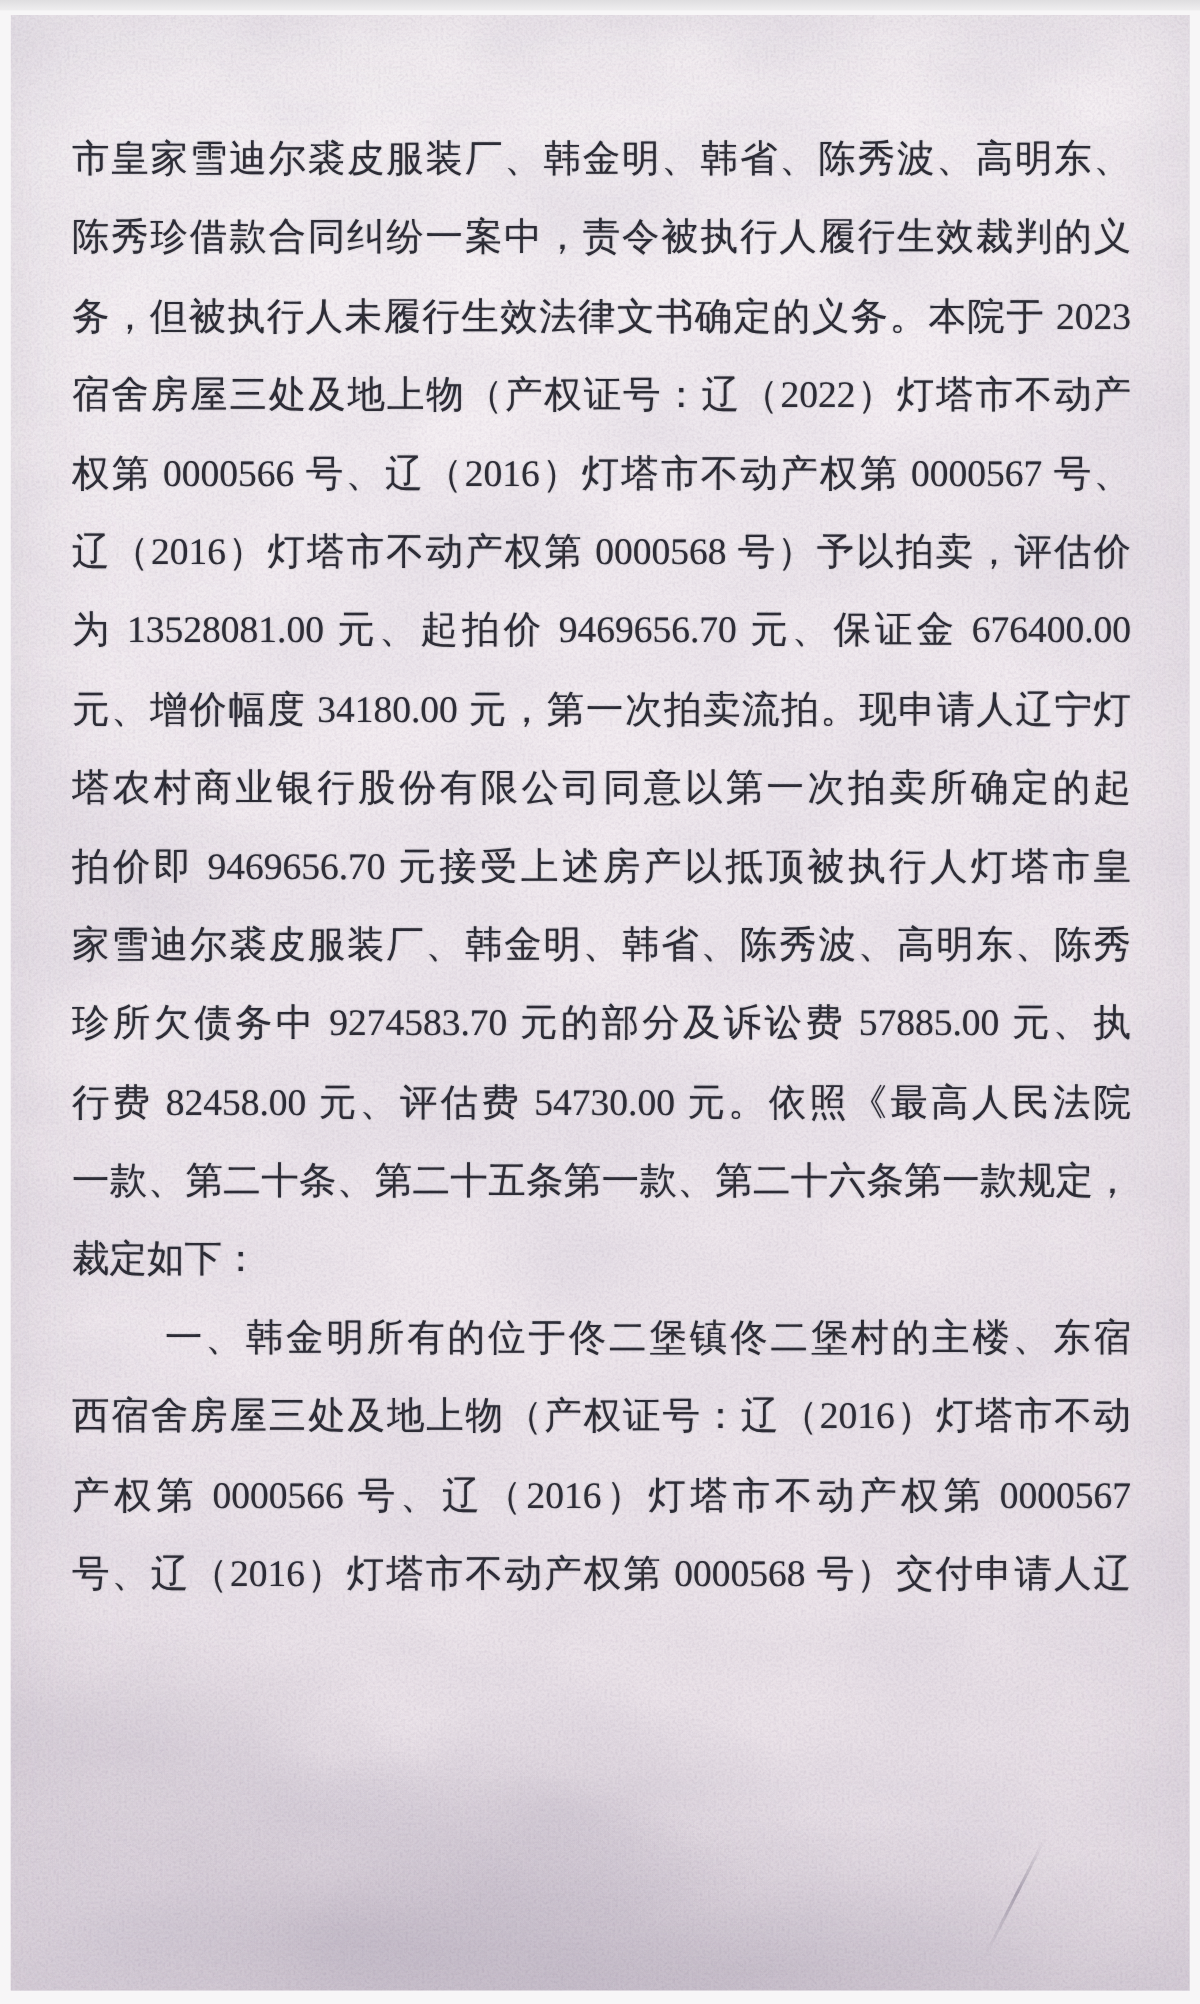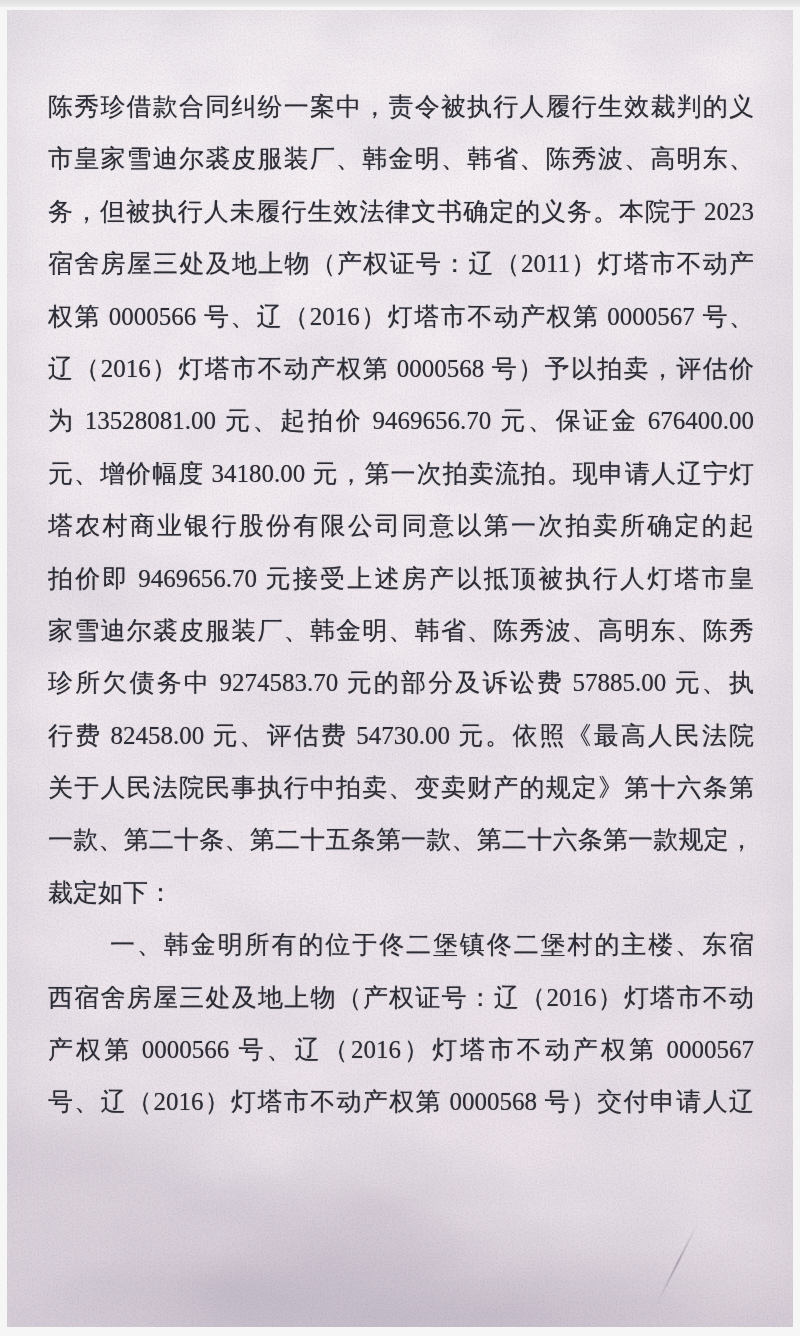--- a/index.html
+++ b/index.html
@@ -114,34 +114,33 @@
                   0 0 0 0 0.66
                   0.9 0.9 0.9 0 -1.0"></feColorMatrix>
       </filter>
       <rect width="100%" height="100%" filter="url(#clouds)" opacity="0.30"></rect>
     </svg>
 
     <div class="smudges"></div>
     <div class="scratch"></div>
 
     <div class="textcol">
+      <div class="line">市皇家雪迪尔裘皮服装厂、韩金明、韩省、陈秀波、高明东、</div>
       <div class="line">陈秀珍借款合同纠纷一案中，责令被执行人履行生效裁判的义</div>
-      <div class="line">市皇家雪迪尔裘皮服装厂、韩金明、韩省、陈秀波、高明东、</div>
       <div class="line">务，但被执行人未履行生效法律文书确定的义务。本院于 2023</div>
-      <div class="line">宿舍房屋三处及地上物（产权证号：辽（2011）灯塔市不动产</div>
+      <div class="line">宿舍房屋三处及地上物（产权证号：辽（2022）灯塔市不动产</div>
       <div class="line">权第 0000566 号、辽（2016）灯塔市不动产权第 0000567 号、</div>
       <div class="line">辽（2016）灯塔市不动产权第 0000568 号）予以拍卖，评估价</div>
       <div class="line">为 13528081.00 元、起拍价 9469656.70 元、保证金 676400.00</div>
       <div class="line">元、增价幅度 34180.00 元，第一次拍卖流拍。现申请人辽宁灯</div>
       <div class="line">塔农村商业银行股份有限公司同意以第一次拍卖所确定的起</div>
       <div class="line">拍价即 9469656.70 元接受上述房产以抵顶被执行人灯塔市皇</div>
       <div class="line">家雪迪尔裘皮服装厂、韩金明、韩省、陈秀波、高明东、陈秀</div>
       <div class="line">珍所欠债务中 9274583.70 元的部分及诉讼费 57885.00 元、执</div>
       <div class="line">行费 82458.00 元、评估费 54730.00 元。依照《最高人民法院</div>
-      <div class="line">关于人民法院民事执行中拍卖、变卖财产的规定》第十六条第</div>
       <div class="line">一款、第二十条、第二十五条第一款、第二十六条第一款规定，</div>
       <div class="line end">裁定如下：</div>
       <div class="line indent">一、韩金明所有的位于佟二堡镇佟二堡村的主楼、东宿舍、</div>
       <div class="line">西宿舍房屋三处及地上物（产权证号：辽（2016）灯塔市不动</div>
       <div class="line">产权第 0000566 号、辽（2016）灯塔市不动产权第 0000567</div>
       <div class="line">号、辽（2016）灯塔市不动产权第 0000568 号）交付申请人辽</div>
     </div>
 
     <svg class="noise-svg" aria-hidden="true" style="mix-blend-mode: multiply;">
       <filter id="grain" x="0" y="0" width="100%" height="100%">

